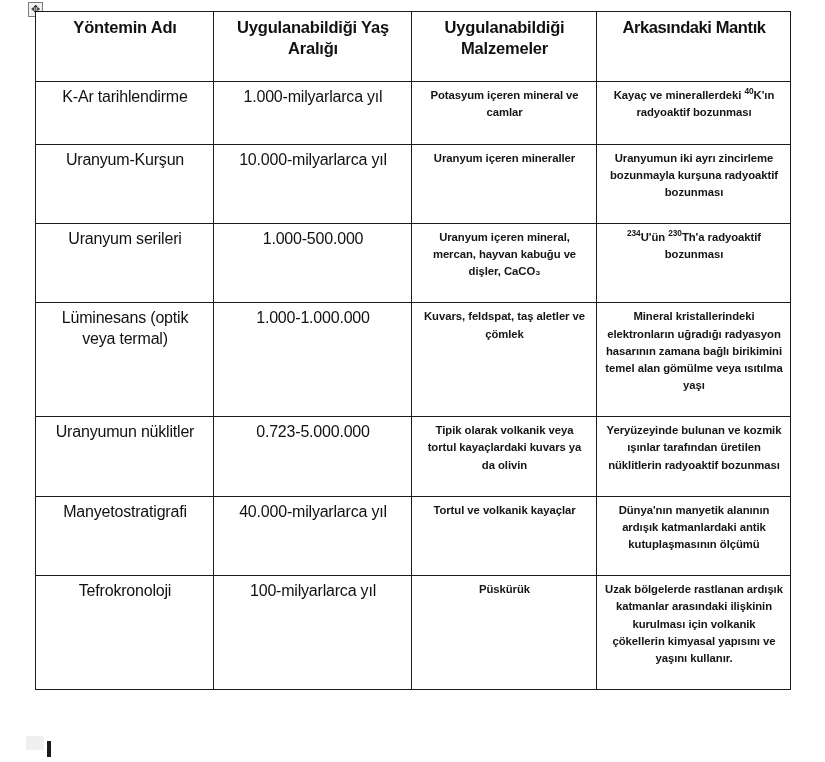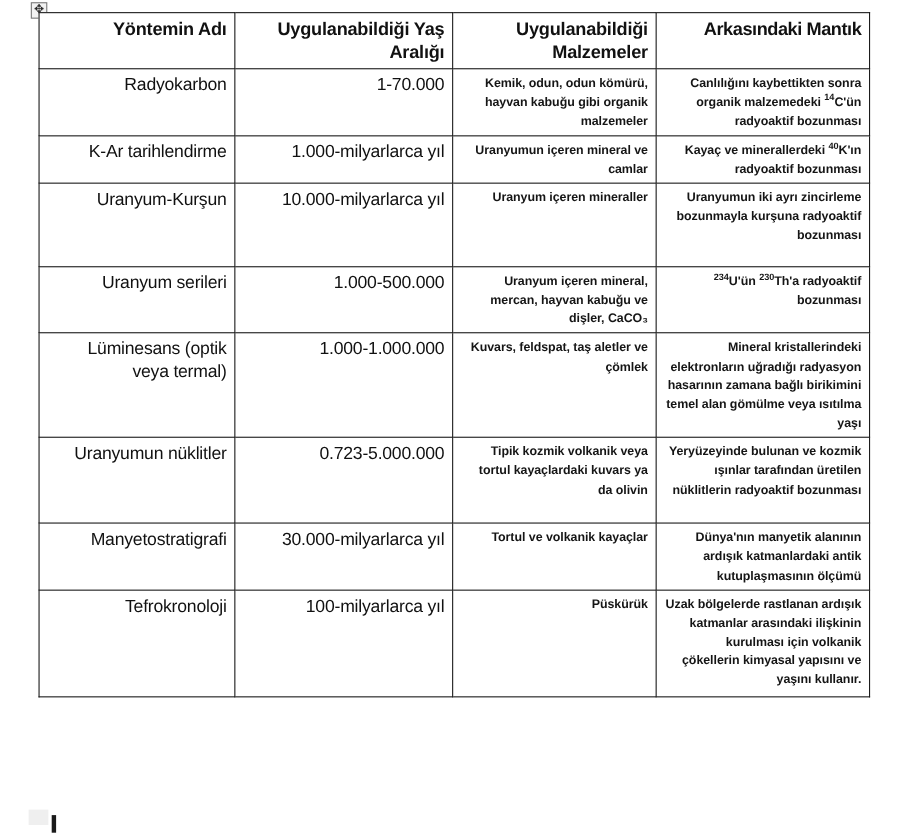--- a/index.html
+++ b/index.html
@@ -69,24 +69,24 @@
     top: 11px;
     width: 755px;
     border-collapse: collapse;
     table-layout: fixed;
     background: #ffffff;
   }
   table.datatable td,
   table.datatable th {
     border: 1.6px solid #1b1b1b;
     vertical-align: top;
-    padding: 5px 7px 3px 8px;
+    padding: 5px 7px 22px 8px;
     box-sizing: border-box;
     background: #ffffff;
-    text-align: right;
+    text-align: center;
   }
 
   
   col.c1 { width: 178px; }
   col.c2 { width: 198px; }
   col.c3 { width: 185px; }
   col.c4 { width: 194px; }
 
   
   thead th {
@@ -153,31 +153,25 @@
     <thead>
       <tr class="r-head">
         <th class="h1">Yöntemin Adı</th>
         <th class="h2">Uygulanabildiği Yaş Aralığı</th>
         <th class="h3">Uygulanabildiği Malzemeler</th>
         <th class="h4">Arkasındaki Mantık</th>
       </tr>
     </thead>
     <tbody>
 
-      <tr class="r-0">
-        <td class="big">Radyokarbon</td>
-        <td class="big">1-70.000</td>
-        <td class="small">Kemik, odun, odun kömürü, hayvan kabuğu gibi organik malzemeler</td>
-        <td class="small"><span>Canlılığını kaybettikten sonra organik malzemedeki </span><sup>14</sup><span>C'ün radyoaktif bozunması</span></td>
-      </tr>
 
       <tr class="r-1">
         <td class="big">K-Ar tarihlendirme</td>
         <td class="big">1.000-milyarlarca yıl</td>
-        <td class="small">Uranyumun içeren mineral ve camlar</td>
+        <td class="small">Potasyum içeren mineral ve camlar</td>
         <td class="small"><span>Kayaç ve minerallerdeki </span><sup>40</sup><span>K'ın radyoaktif bozunması</span></td>
       </tr>
 
       <tr class="r-2">
         <td class="big">Uranyum-Kurşun</td>
         <td class="big">10.000-milyarlarca yıl</td>
         <td class="small">Uranyum içeren mineraller</td>
         <td class="small"><span>Uranyumun iki ayrı zincirleme bozunmayla kurşuna radyoaktif bozunması</span></td>
       </tr>
 
@@ -193,27 +187,27 @@
         <td class="big">Lüminesans (optik veya termal)</td>
         <td class="big">1.000-1.000.000</td>
         <td class="small">Kuvars, feldspat, taş aletler ve çömlek</td>
         <td class="small">Mineral kristallerindeki elektronların uğradığı radyasyon hasarının zamana bağlı birikimini temel alan gömülme veya ısıtılma yaşı</td>
       </tr>
 
 
       <tr class="r-7">
         <td class="big">Uranyumun nüklitler</td>
         <td class="big">0.723-5.000.000</td>
-        <td class="small">Tipik kozmik volkanik veya tortul kayaçlardaki kuvars ya da olivin</td>
+        <td class="small">Tipik olarak volkanik veya tortul kayaçlardaki kuvars ya da olivin</td>
         <td class="small">Yeryüzeyinde bulunan ve kozmik ışınlar tarafından üretilen nüklitlerin radyoaktif bozunması</td>
       </tr>
 
       <tr class="r-8">
         <td class="big">Manyetostratigrafi</td>
-        <td class="big">30.000-milyarlarca yıl</td>
+        <td class="big">40.000-milyarlarca yıl</td>
         <td class="small">Tortul ve volkanik kayaçlar</td>
         <td class="small">Dünya'nın manyetik alanının ardışık katmanlardaki antik kutuplaşmasının ölçümü</td>
       </tr>
 
       <tr class="r-9">
         <td class="big">Tefrokronoloji</td>
         <td class="big">100-milyarlarca yıl</td>
         <td class="small">Püskürük</td>
         <td class="small">Uzak bölgelerde rastlanan ardışık katmanlar arasındaki ilişkinin kurulması için volkanik çökellerin kimyasal yapısını ve yaşını kullanır.</td>
       </tr>

